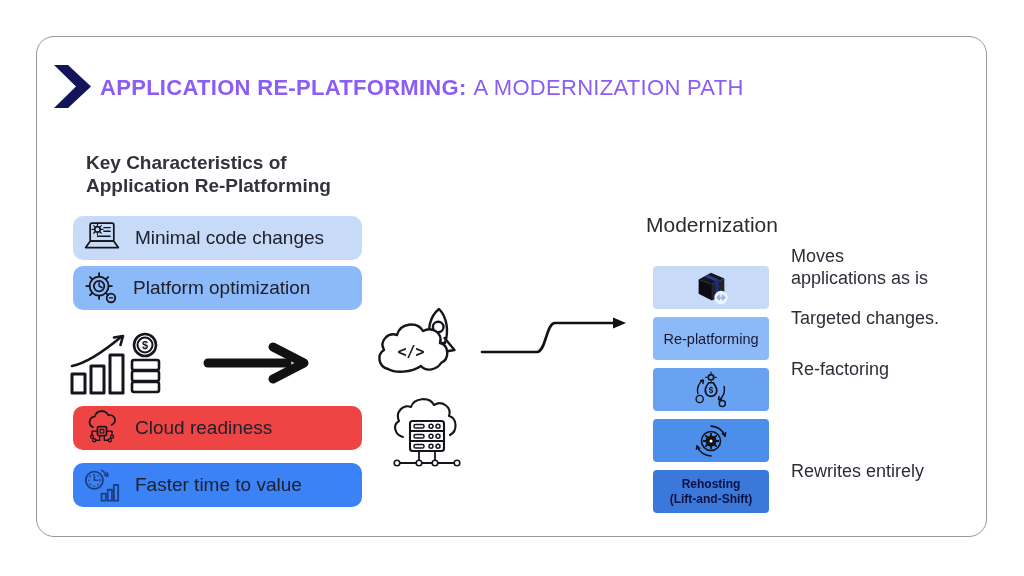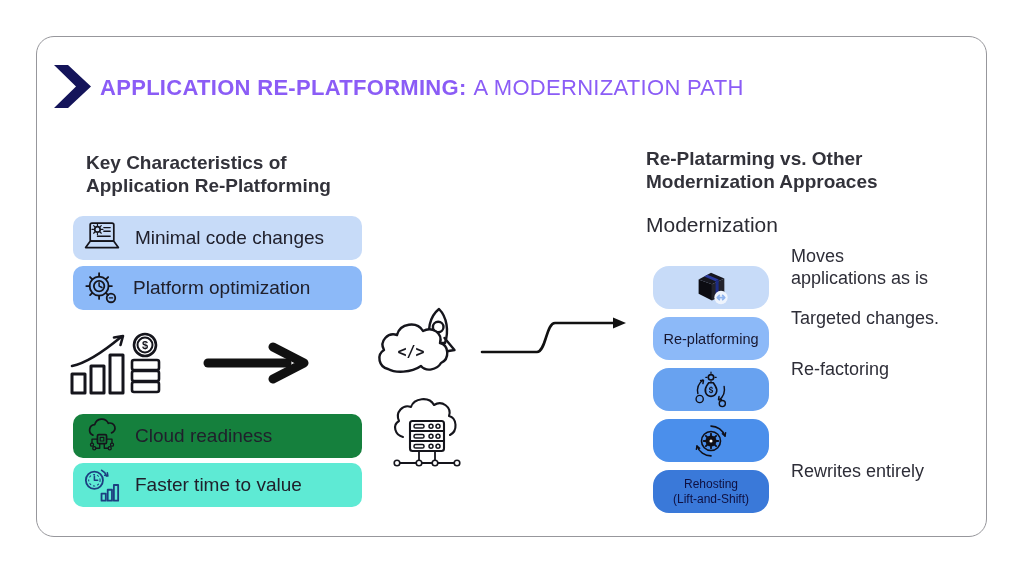--- a/index.html
+++ b/index.html
@@ -45,26 +45,26 @@
   .growth-icon   { left:32px;  top:292px; }
   .big-arrow     { left:166px; top:304px; }
   .cloud-rocket  { left:338px; top:268px; }
   .cloud-server  { left:352px; top:358px; }
   .connector     { left:442px; top:280px; }
 
   
   .rows { left:616px; top:209px; width:330px; }
   .row { display:flex; align-items:center; margin-bottom:8px; height:43px; }
   .row-box {
-    width:116px; height:43px; border-radius:16px; flex:0 0 116px;
+    width:116px; height:43px; border-radius:4px; flex:0 0 116px;
     display:flex; align-items:center; justify-content:center; text-align:center;margin-top:40px;
   }
   .row-desc { margin-left:22px; font-size:18px; line-height:1.2; color:#2e2e38; white-space:pre-line; }
   .box-label { font-size:14.5px; color:#171730; }
-  .box-label-small { font-size:12px; line-height:1.25; color:#0f1040; font-weight:400; white-space:pre-line; }
+  .box-label-small { font-size:12px; line-height:1.25; color:#0f1040; font-weight:700; white-space:pre-line; }
 
   svg { display:block; }
 </style>
 </head>
 <body>
 
 <div class="card">
 
   <span class="abs chevron icon-wrap">
     <svg width="46" height="45" viewBox="0 0 46 45">
@@ -121,37 +121,37 @@
     </svg>
   </span>
 
   <span class="abs big-arrow icon-wrap">
     <svg width="112" height="44" viewBox="0 0 112 44" fill="none" stroke="#111" stroke-linecap="round" stroke-linejoin="round">
       <path d="M5 22 H84" stroke-width="9"></path>
       <path d="M70 6 L101 22 L70 38" stroke-width="9"></path>
     </svg>
   </span>
 
-  <div class="abs pill pill-3" style="background: #15803d; margin-top: 8px;">
+  <div class="abs pill pill-3" style="background: #ef4444;">
     <span class="icon-wrap">
       <svg width="40" height="38" viewBox="0 0 44 40" fill="none" stroke="#15151c" stroke-width="1.9" stroke-linecap="round" stroke-linejoin="round">
         <path d="M12 19 a6 6 0 0 1 2 -11.5 a8 8 0 0 1 15 -1.5 a5.5 5.5 0 0 1 3.5 10.5"></path>
         <rect x="17" y="18.5" width="10" height="10" rx="1.5"></rect>
         <rect x="20" y="21.5" width="4" height="4" stroke-width="1.3"></rect>
         <path d="M17 23.5 h-6 M11 23.5 v4 M27 23.5 h6 M33 23.5 v4 M19.5 28.5 v5 h-4 M24.5 28.5 v5 h4" stroke-width="1.5"></path>
         <circle cx="11" cy="29.5" r="1.7" stroke-width="1.4"></circle>
         <circle cx="33" cy="29.5" r="1.7" stroke-width="1.4"></circle>
         <circle cx="13.5" cy="33.5" r="1.7" stroke-width="1.4"></circle>
         <circle cx="30.5" cy="33.5" r="1.7" stroke-width="1.4"></circle>
       </svg>
     </span>
     <span class="pill-label">Cloud readiness</span>
   </div>
 
-  <div class="abs pill pill-4" style="background: #5eead4;">
+  <div class="abs pill pill-4" style="background: #3b82f6;">
     <span class="icon-wrap">
       <svg width="40" height="38" viewBox="0 0 40 40" fill="none" stroke="#1c3f80" stroke-width="1.9" stroke-linecap="round" stroke-linejoin="round">
         <circle cx="12" cy="15" r="9"></circle>
         <circle cx="12" cy="15" r="6" stroke-width="1.1" stroke-dasharray="1.4 3"></circle>
         <path d="M12 15 V10.5 M12 15 h3.5" stroke-width="1.6"></path>
         <path d="M19.5 4.5 a11 11 0 0 1 5.5 6" stroke-width="1.6"></path>
         <path d="M25.6 7 l0.6 3.6 -3.4 -0.8" stroke-width="1.6"></path>
         <rect x="19.5" y="29" width="4.5" height="7.5"></rect>
         <rect x="26" y="25" width="4.5" height="11.5"></rect>
         <rect x="32.5" y="20" width="4.5" height="16.5"></rect>
@@ -201,22 +201,20 @@
     </svg>
   </span>
 
   <span class="abs connector icon-wrap">
     <svg width="152" height="40" viewBox="0 0 152 40" fill="none">
       <path d="M3 35 H58 C67 35 67 6 76 6 H136" stroke="#111" stroke-width="2.6" stroke-linecap="round"></path>
       <path d="M147 6 L134 0.5 V11.5 Z" fill="#111"></path>
     </svg>
   </span>
 
-  <div class="abs section-heading right-heading">Re-Platarming vs. Other
-Modernization Approaces</div>
   <div class="abs subheading">Modernization</div>
 
   <div class="abs rows">
 
     <div class="row">
       <div class="row-box" style="background: rgb(199, 219, 248);">
         <span class="icon-wrap">
           <svg width="44" height="40" viewBox="0 0 46 42">
             <polygon points="10,12 23,5 37,11 24,17" fill="#17171f"></polygon>
             <polygon points="10,12 24,17 24,34 10,27" fill="#0c0c12"></polygon>

